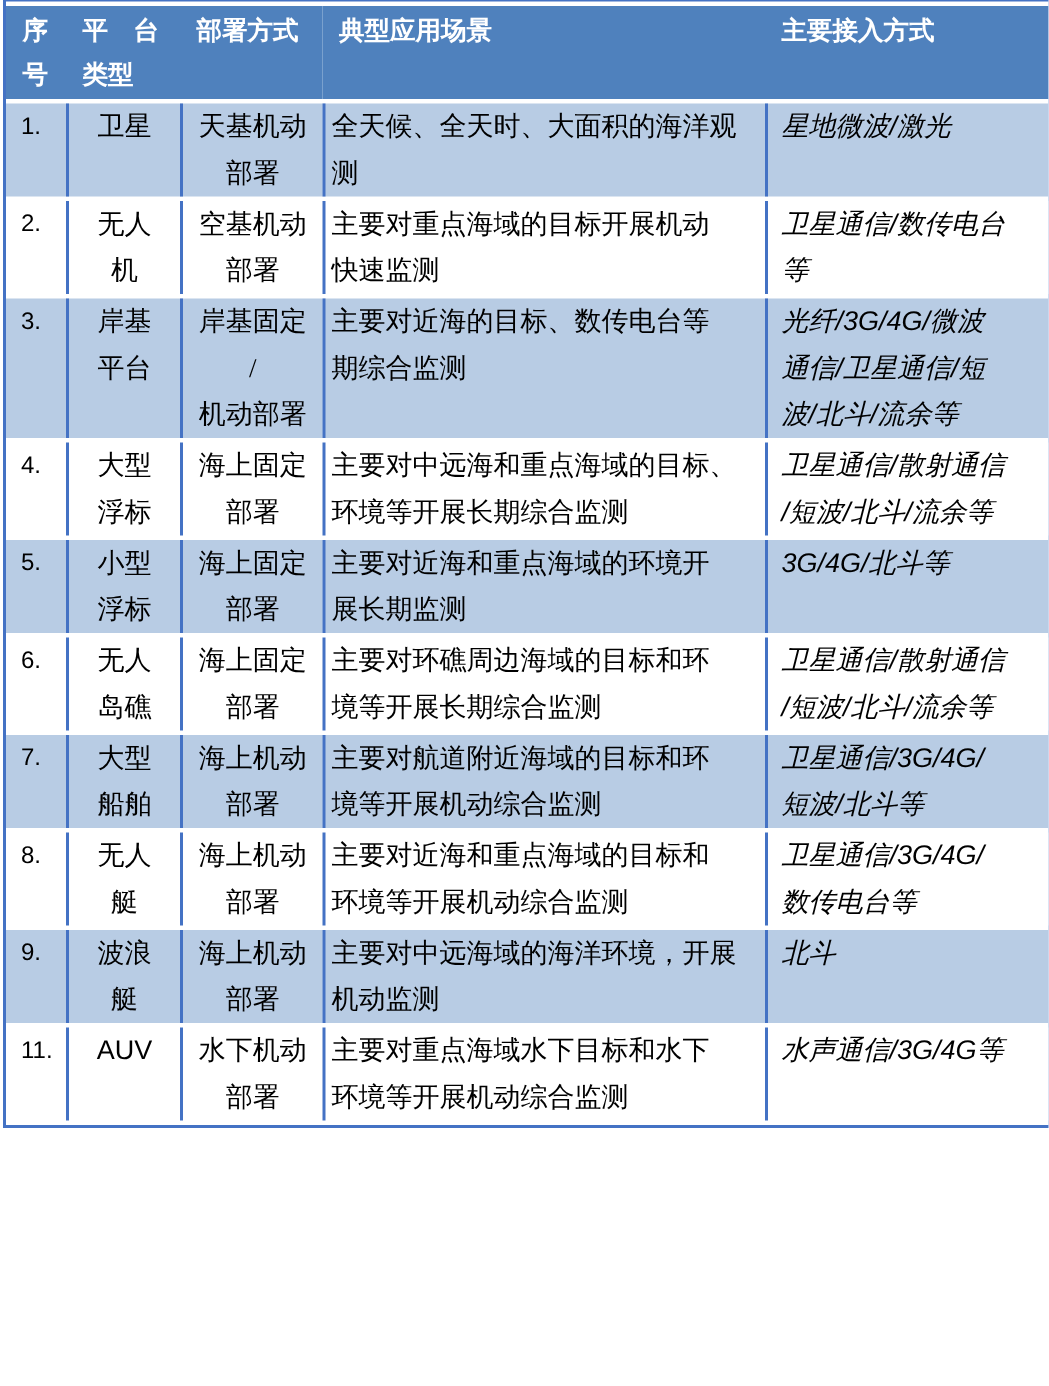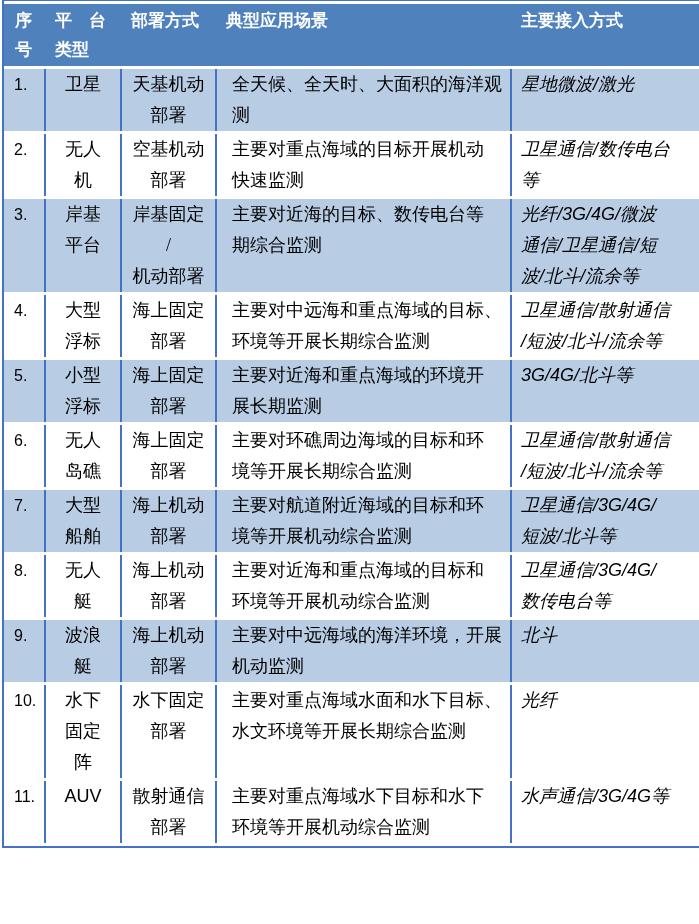--- a/index.html
+++ b/index.html
@@ -48,21 +48,21 @@
     background: #ffffff;
   }
   tbody td.c-index {
     border-left: none;
     text-align: left;
     font-size: 16px;
     padding-left: 10px;
   }
   tbody td.c-platform { text-align: center; }
   tbody td.c-deploy   { text-align: center; font-family: Liberation Serif, serif; }
-  tbody td.c-scenario { text-align: left; padding-left: 15px; }
+  tbody td.c-scenario { text-align: left; padding-left: 4px; }
   tbody td.c-access   { text-align: left; padding-left: 9px; font-style: italic; }
   tbody tr.shaded td  { background: #b8cce4; }
 </style>
 </head>
 <body>
 
 <div class="page">
   <table class="platform-table">
     <colgroup>
       <col style="width:40px">
@@ -174,34 +174,23 @@
         <td class="c-index">9.</td>
         <td class="c-platform">波浪
 艇</td>
         <td class="c-deploy">海上机动
 部署</td>
         <td class="c-scenario">主要对中远海域的海洋环境，开展
 机动监测</td>
         <td class="c-access">北斗</td>
       </tr>
       <tr>
-        <td class="c-index">10.</td>
-        <td class="c-platform">水下
-固定
-阵</td>
-        <td class="c-deploy">水下固定
-部署</td>
-        <td class="c-scenario">主要对重点海域水面和水下目标、
-水文环境等开展长期综合监测</td>
-        <td class="c-access">光纤</td>
-      </tr>
-      <tr>
         <td class="c-index">11.</td>
         <td class="c-platform">AUV</td>
-        <td class="c-deploy">散射通信
+        <td class="c-deploy">水下机动
 部署</td>
         <td class="c-scenario">主要对重点海域水下目标和水下
 环境等开展机动综合监测</td>
         <td class="c-access">水声通信/3G/4G等</td>
       </tr>
     </tbody>
   </table>
 </div>
 
 </body></html>

